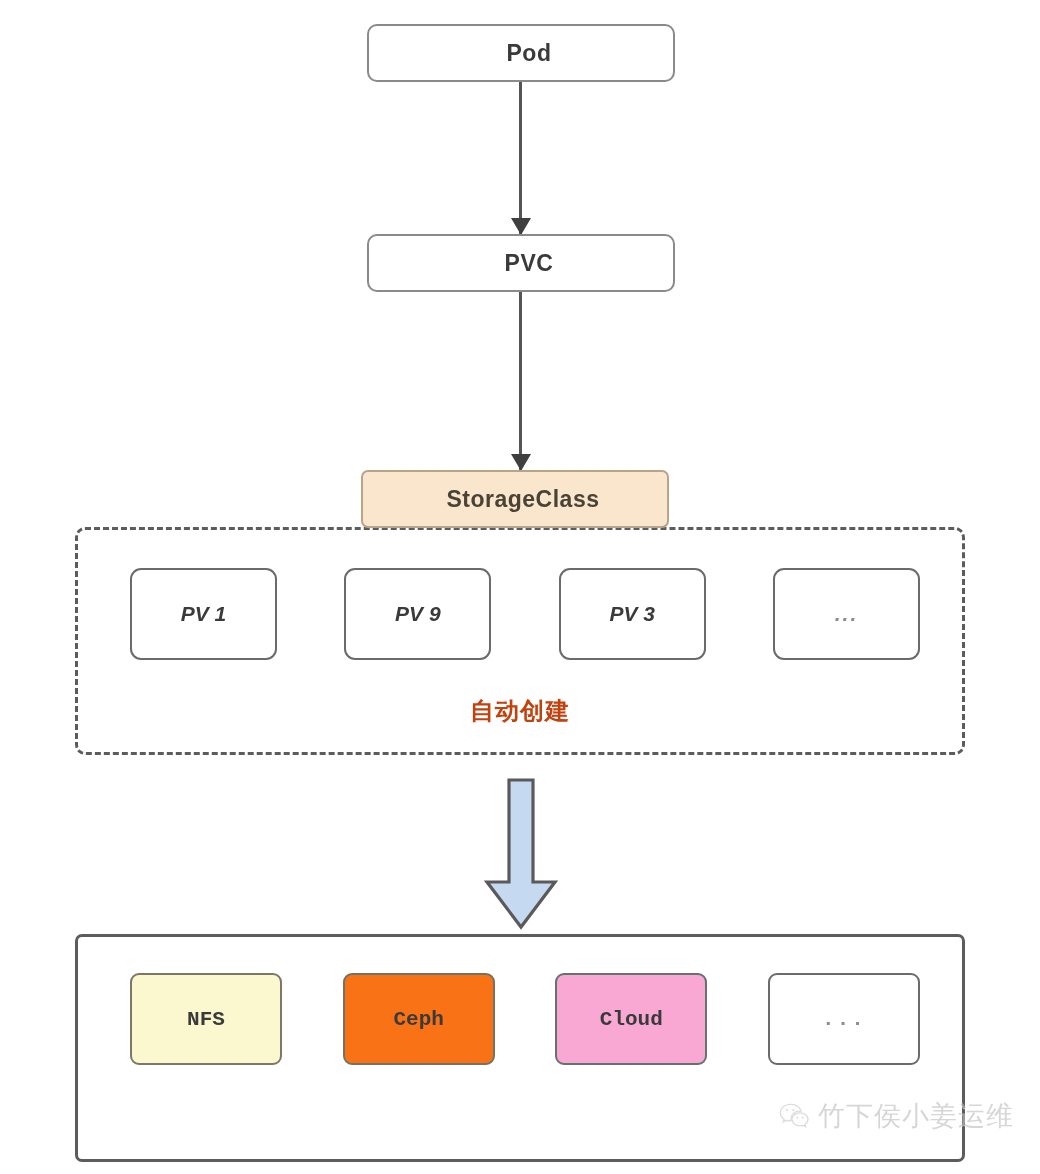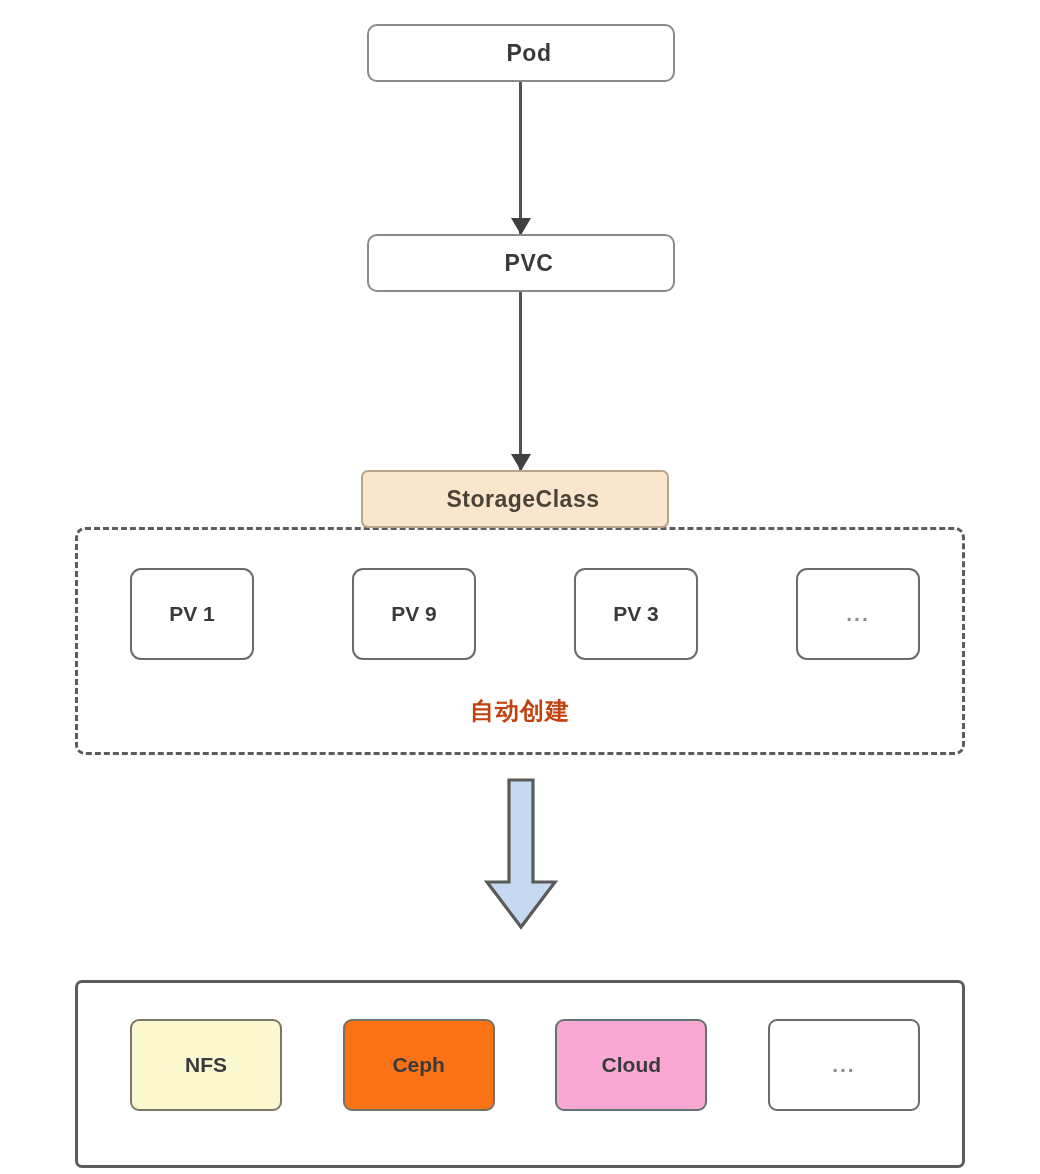--- a/index.html
+++ b/index.html
@@ -104,34 +104,35 @@
   #pv-row {
     position: absolute;
     left: 52px;
     top: 38px;
     width: 790px;
     display: flex;
     justify-content: space-between;
   }
   .pv-node {
     position: relative;
-    width: 124px;
+    width: 147px;
     height: 92px;
     font-size: 21px;
     border-radius: 11px;
     border-color: #6b6b6b;
     display: flex;
     align-items: center;
     justify-content: center;
     box-sizing: border-box;
     border-width: 2px;
     border-style: solid;
     background: #fff;
     font-weight: bold;
     color: #3a3a3a;
+    font-style: italic;
   }
   .ellipsis-label {
     font-size: 21px;
     letter-spacing: 2px;
     color: #8d8d8d;
     font-weight: bold;
   }
   #label-auto-create {
     position: absolute;
     left: 0;
@@ -151,28 +152,29 @@
     top: 778px;
     width: 80px;
     height: 152px;
     z-index: 3;
   }
 
   
   #group-storage {
     position: absolute;
     left: 75px;
-    top: 980px;
+    top: 934px;
     width: 890px;
-    height: 188px;
+    height: 228px;
     box-sizing: border-box;
     border: 3px solid #5c5c5c;
     border-radius: 7px;
     background: #ffffff;
     z-index: 2;
+    font-family: Liberation Mono, monospace;
   }
   #storage-row {
     position: absolute;
     left: 52px;
     top: 36px;
     width: 790px;
     display: flex;
     justify-content: space-between;
   }
   .storage-node {
@@ -280,14 +282,25 @@
       </div>
       <div class="storage-node" style="background:#f9a8d4;border-color:#63736f;">
         <span>Cloud</span>
       </div>
       <div class="storage-node" style="background:#ffffff;">
         <span class="ellipsis-label">...</span>
       </div>
     </div>
   </div>
 
+  <div id="watermark">
+    <svg class="wm-icon" viewBox="0 0 32 32">
+      <path d="M12.2 4.4C6.7 4.4 2.3 8.1 2.3 12.7c0 2.6 1.5 4.9 3.8 6.4l-.9 2.8 3.2-1.6c1.2.3 2.4.5 3.8.5.3 0 .7 0 1-.1-.2-.6-.3-1.3-.3-2 0-4.2 4.1-7.6 9.1-7.6.3 0 .7 0 1 .1-.8-3.9-4.9-6.8-9.8-6.8z" fill="none" stroke="#c6c6c6" stroke-width="1.3"></path>
+      <circle cx="9" cy="10" r="1.1" fill="#c6c6c6"></circle>
+      <circle cx="15.3" cy="10" r="1.1" fill="#c6c6c6"></circle>
+      <path d="M30 19.3c0-3.6-3.6-6.5-8-6.5s-8 2.9-8 6.5c0 3.6 3.6 6.5 8 6.5 1 0 2-.2 2.9-.4l2.7 1.4-.7-2.3c1.9-1.2 3.1-3 3.1-5.2z" fill="none" stroke="#c6c6c6" stroke-width="1.3"></path>
+      <circle cx="19.4" cy="17.8" r=".95" fill="#c6c6c6"></circle>
+      <circle cx="24.5" cy="17.8" r=".95" fill="#c6c6c6"></circle>
+    </svg>
+    <span class="wm-text">竹下侯小姜运维</span>
+  </div>
 
 </div>
 
 </body></html>

